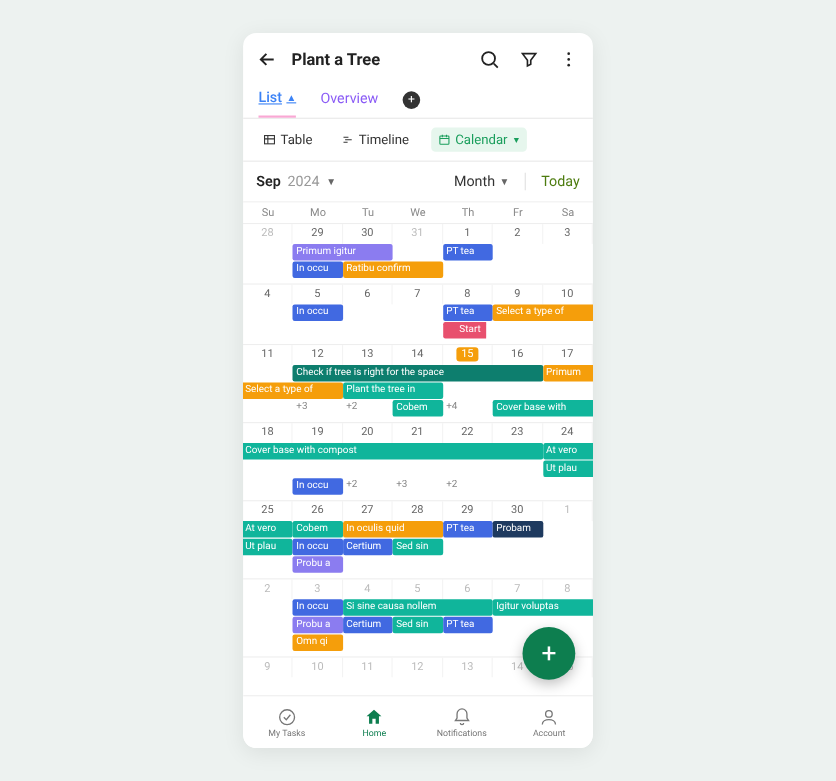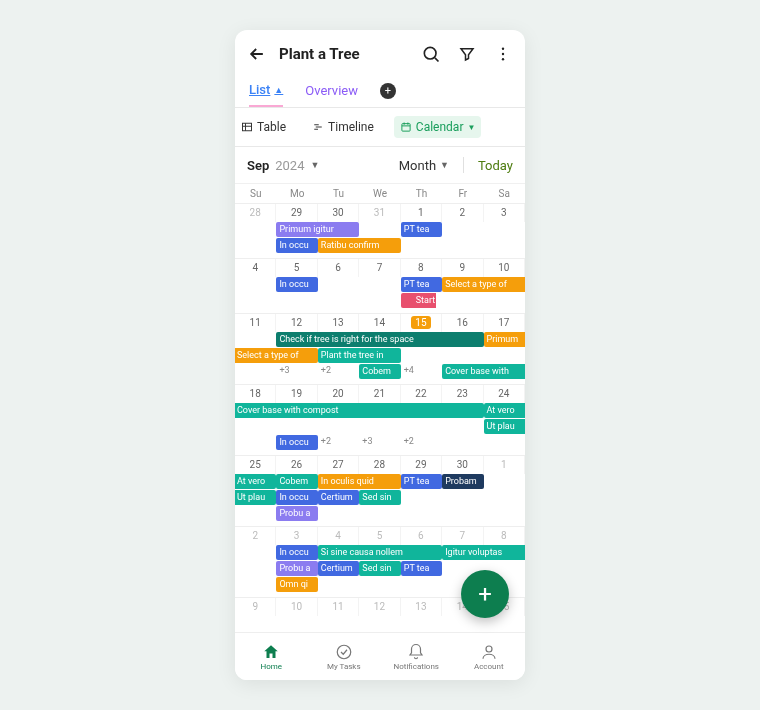--- a/index.html
+++ b/index.html
@@ -6,21 +6,21 @@
 body {
   background: #edf2f0;
   font-family: -apple-system, BlinkMacSystemFont, "Segoe UI", Roboto, Arial, sans-serif;
   display: flex;
   align-items: center;
   justify-content: center;
   min-height: 710px;
   width: 760px;
 }
 .phone {
-  width: 290px;
+  width: 318px;
   height: 650px;
   background: #fff;
   border-radius: 12px;
   box-shadow: 0 4px 20px rgba(0,0,0,0.08);
   overflow: hidden;
   position: relative;
   display: flex;
   flex-direction: column;
 }
 .header {
@@ -39,21 +39,21 @@
   gap: 22px;
   border-bottom: 1px solid #e8e8e8;
 }
 .tab { font-size: 13px; color: #8b5cf6; padding: 8px 0; display: flex; align-items: center; gap: 4px; cursor: pointer; }
 .tab.active { color: #3b82f6; font-weight: 500; border-bottom: 2px solid #f9a8d4; text-decoration: underline; }
 .tab .chev { font-size: 9px; }
 .add-tab { width: 16px; height: 16px; border-radius: 50%; background: #333; color: #fff; display: flex; align-items: center; justify-content: center; font-size: 11px; cursor: pointer; }
 .viewbar {
   display: flex;
   align-items: center;
-  padding: 8px 0;
+  padding: 8px 12px;
   gap: 14px;
   border-bottom: 1px solid #e8e8e8;
 }
 .view-opt { display: flex; align-items: center; gap: 4px; font-size: 12px; color: #333; cursor: pointer; padding: 4px 6px; border-radius: 4px; }
 .view-opt svg { width: 12px; height: 12px; }
 .view-opt.active { background: #e6f6ed; color: #1a9e5c; }
 .view-opt.active .chev { color: #1a9e5c; }
 .datebar {
   display: flex;
   align-items: center;
@@ -436,33 +436,33 @@
           <div class="daynum other"><span>14</span></div>
           <div class="daynum other"><span>15</span></div>
         </div>
         <div class="events"></div>
       </div>
     </div>
 
   <div class="fab">+</div>
 
   <div class="botnav">
-    <div class="navitem active">
-      <svg viewBox="0 0 24 24" fill="currentColor">
-          <path d="M12 3l9 8h-3v9h-4v-6H10v6H6v-9H3l9-8z"></path>
-        </svg>
-      <span>Home</span>
-    </div>
     <div class="navitem">
       <svg viewBox="0 0 24 24" fill="none" stroke="currentColor" stroke-width="1.6">
           <circle cx="12" cy="12" r="9"></circle>
           <path d="M8 12l3 3 5-6"></path>
         </svg>
       <span>My Tasks</span>
     </div>
+    <div class="navitem active">
+      <svg viewBox="0 0 24 24" fill="currentColor">
+          <path d="M12 3l9 8h-3v9h-4v-6H10v6H6v-9H3l9-8z"></path>
+        </svg>
+      <span>Home</span>
+    </div>
     <div class="navitem">
       <svg viewBox="0 0 24 24" fill="none" stroke="currentColor" stroke-width="1.6">
           <path d="M6 8a6 6 0 1112 0v5l2 3H4l2-3V8zM10 19a2 2 0 004 0"></path>
         </svg>
       <span>Notifications</span>
     </div>
     <div class="navitem">
       <svg viewBox="0 0 24 24" fill="none" stroke="currentColor" stroke-width="1.6">
           <circle cx="12" cy="8" r="4"></circle>
           <path d="M4 21c0-4 4-6 8-6s8 2 8 6"></path>

